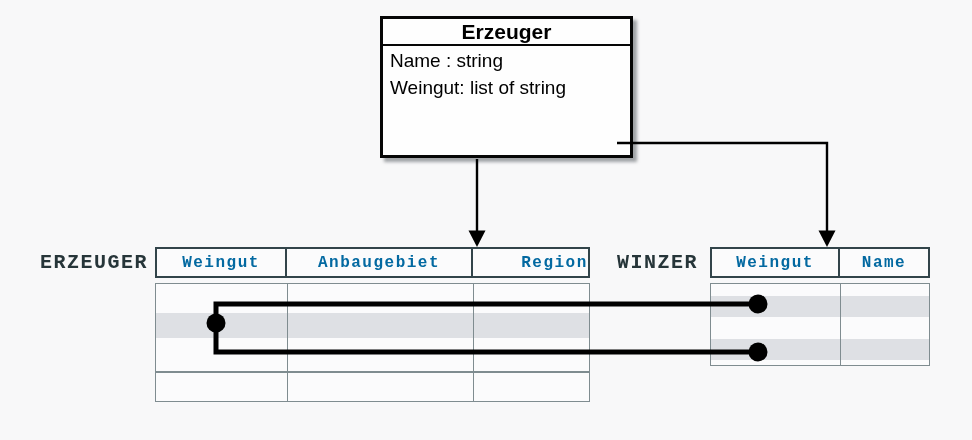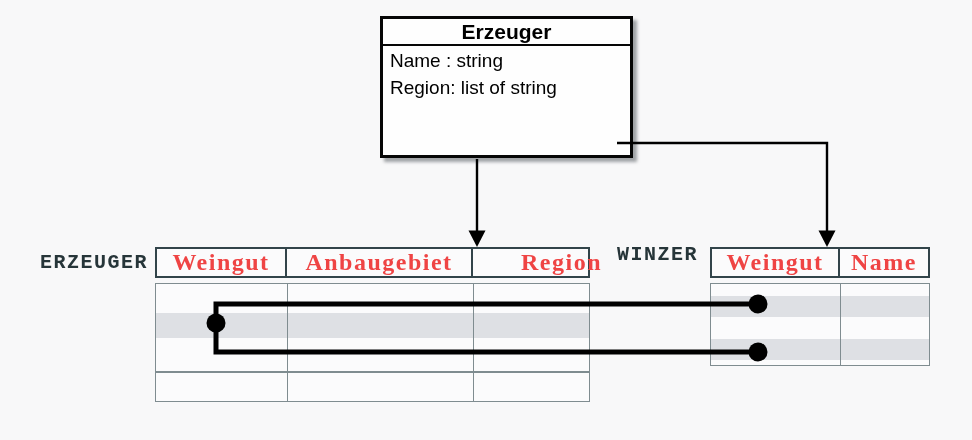--- a/index.html
+++ b/index.html
@@ -22,33 +22,33 @@
   .class-attrs{padding:2px 7px 0 7px;}
   .attr{font-size:19px;line-height:26.5px;color:#000;white-space:nowrap;}
 
   
   .tbl-label{
     position:absolute;
     font-family:"Liberation Mono",monospace;font-weight:bold;font-size:20px;
     letter-spacing:1.5px;color:#263539;line-height:26px;
   }
   .lbl-erzeuger{left:40px;top:250px;}
-  .lbl-winzer{left:617px;top:242px;}
+  .lbl-winzer{left:617px;top:250px;}
 
   
   .tbl-header{
     position:absolute;display:flex;box-sizing:border-box;
     border:2px solid #32444a;background:#fbfbfc;height:31px;
   }
   .hdr-erzeuger{left:155px;top:247px;width:435px;}
   .hdr-winzer{left:710px;top:247px;width:220px;}
   .hcell{
     display:flex;align-items:center;justify-content:center;
-    font-family:Liberation Serif, serif;font-weight:bold;font-size:24px;
-    letter-spacing:1.5px;color:#ef4444;white-space:nowrap;
+    font-family:Liberation Mono, monospace;font-weight:bold;font-size:16px;
+    letter-spacing:1.5px;color:#0369a1;white-space:nowrap;
     border-right:2px solid #32444a;box-sizing:border-box;
   }
   .hcell:last-child{border-right:none;}
   .hdr-erzeuger .c1{flex:0 0 130px;}
   .hdr-erzeuger .c2{flex:0 0 186px;}
   .hdr-erzeuger .c3{flex:1;padding-left:48px;}
   .hdr-winzer .c1{flex:0 0 128px;}
   .hdr-winzer .c2{flex:1;}
 
   
@@ -74,21 +74,21 @@
 </style>
 </head>
 <body>
 
 <div>
 
   <div class="class-box">
     <div class="class-title">Erzeuger</div>
     <div class="class-attrs">
       <div class="attr">Name : string</div>
-      <div class="attr">Region: list of string</div>
+      <div class="attr">Weingut: list of string</div>
     </div>
   </div>
 
   <div class="tbl-label lbl-erzeuger">ERZEUGER</div>
 
   <div class="tbl-header hdr-erzeuger">
     <div class="hcell c1">Weingut</div>
     <div class="hcell c2">Anbaugebiet</div>
     <div class="hcell c3">Region</div>
   </div>

